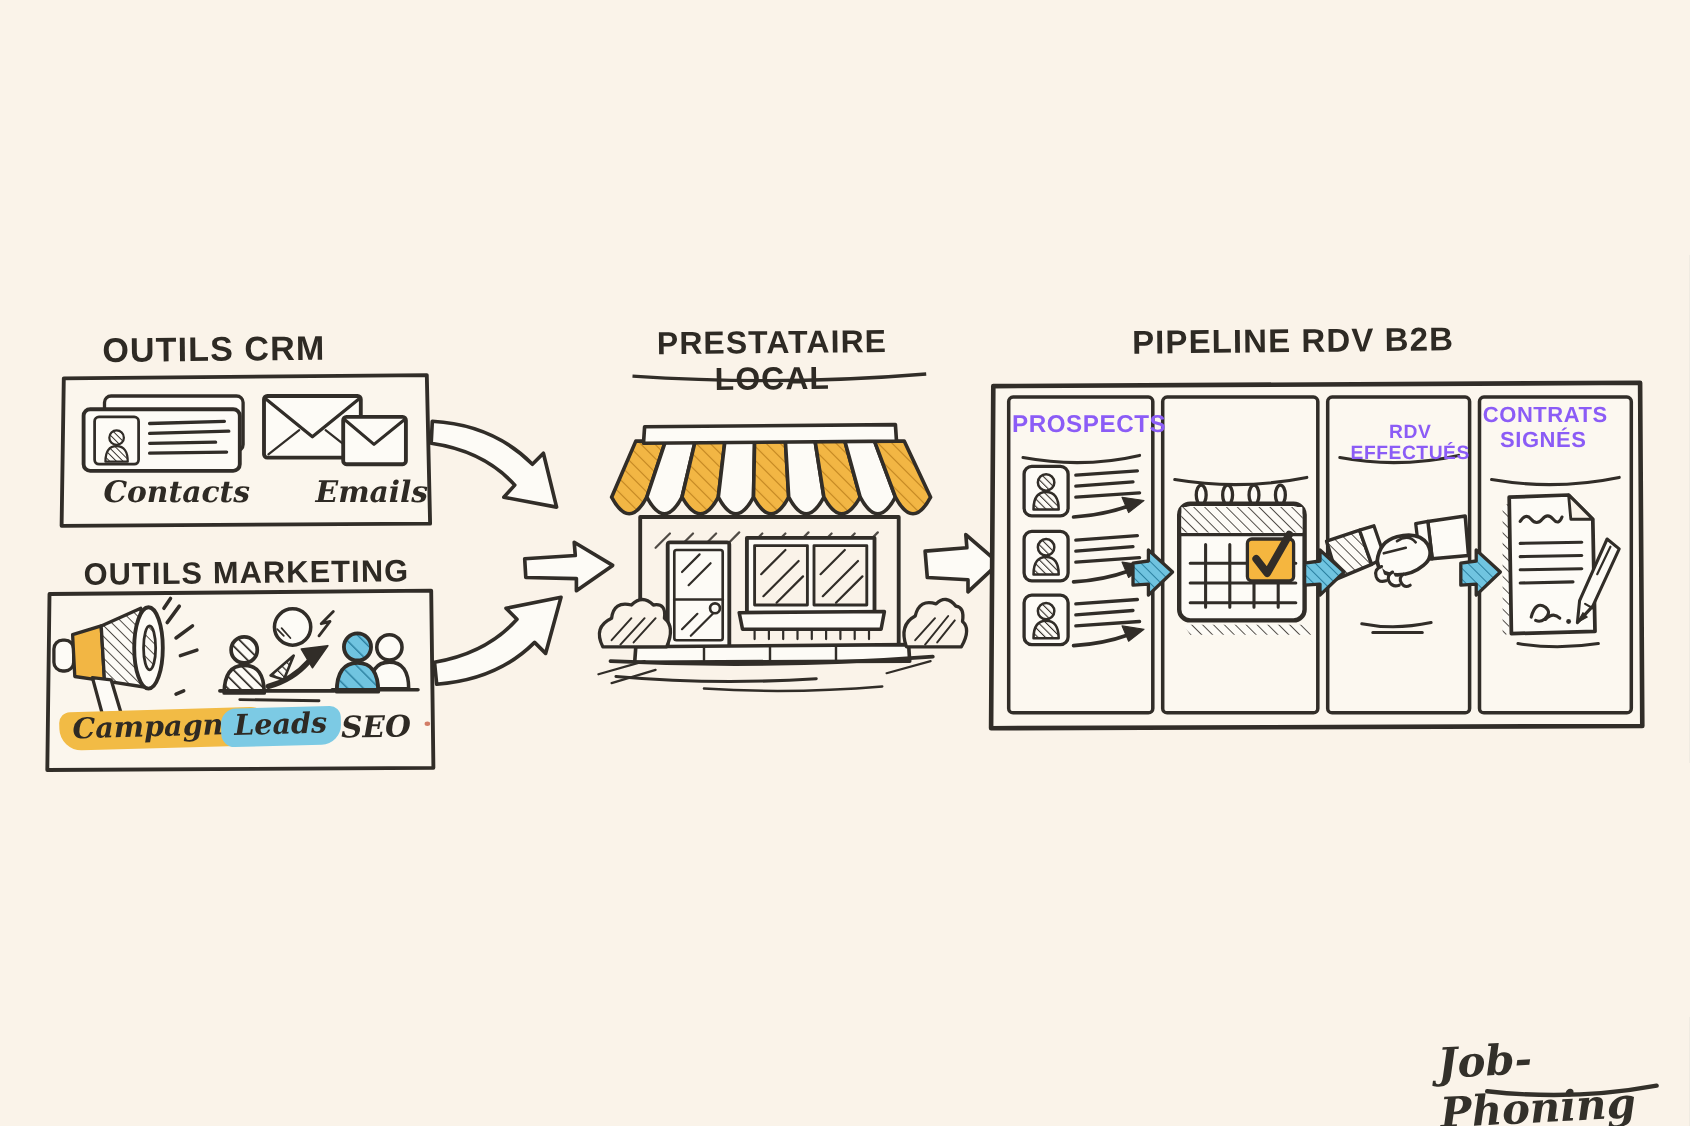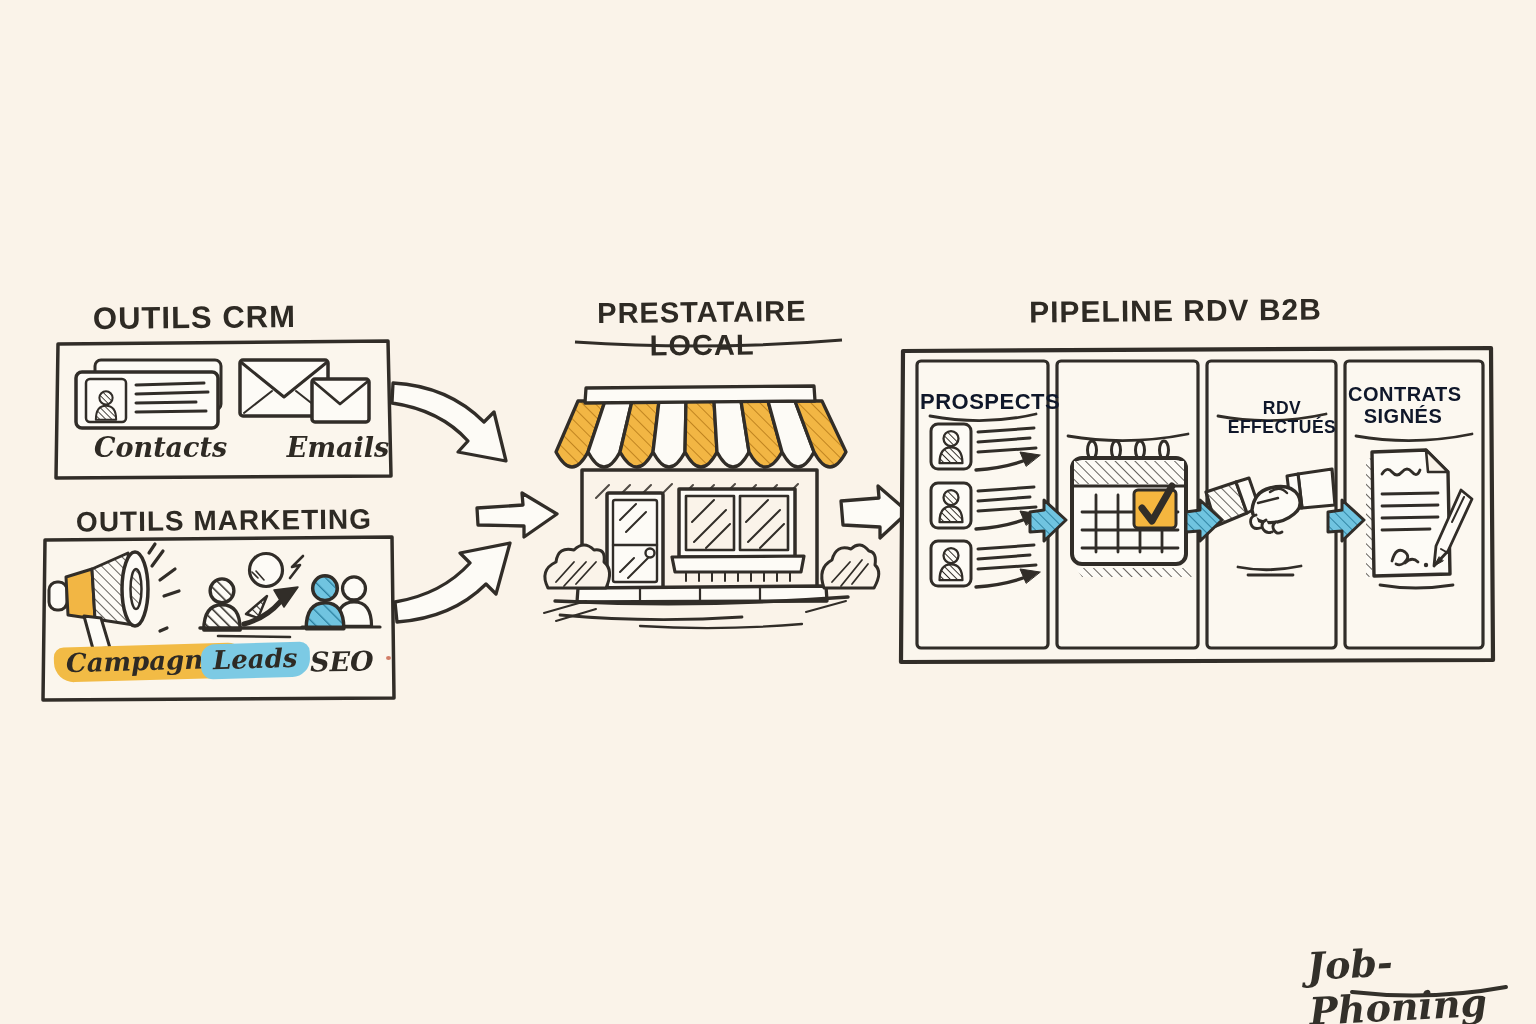--- a/index.html
+++ b/index.html
@@ -2,22 +2,22 @@
 <html><head>
 <meta charset="utf-8">
 <style>
   html,body{margin:0;padding:0;background:#e8e4dc;}
   .stage{position:relative;width:1536px;height:1024px;background:#faf3e9;overflow:hidden;
          font-family:"Liberation Sans",sans-serif;}
   .art{position:absolute;left:0;top:0;}
   .txt{position:absolute;color:#2b2822;}
   .hand-title{font-family:"Liberation Sans",sans-serif;font-weight:700;letter-spacing:1px;
               color:#2e2a24;transform:rotate(-0.6deg);}
-  .col-head{font-family:"Liberation Sans",sans-serif;font-weight:700;color:#0f172a;
-            text-align:center;white-space:pre-line;line-height:1.08;letter-spacing:0.5px;margin-top:16px;}
+  .col-head{font-family:"Liberation Sans",sans-serif;font-weight:700;color:#8b5cf6;
+            text-align:center;white-space:pre-line;line-height:1.08;letter-spacing:0.5px;}
   .script{font-family:"DejaVu Serif",serif;font-style:italic;font-weight:700;color:#2e2a24;}
   .hl{display:inline-block;padding:1px 12px 4px;transform:rotate(-1.6deg);}
   .hl-yellow{background:#f2bb45;border-radius:10px 18px 12px 20px;}
   .hl-blue{background:#7ccae4;border-radius:14px 10px 18px 12px;}
   .center{text-align:center;}
   .logo{font-family:"DejaVu Serif",serif;font-style:italic;font-weight:700;
         color:#33302a;transform:rotate(-3deg);letter-spacing:0px;}
   .stray{position:absolute;width:5px;height:4px;border-radius:50%;background:#c4543a;opacity:.75;}
 </style>
 </head>

